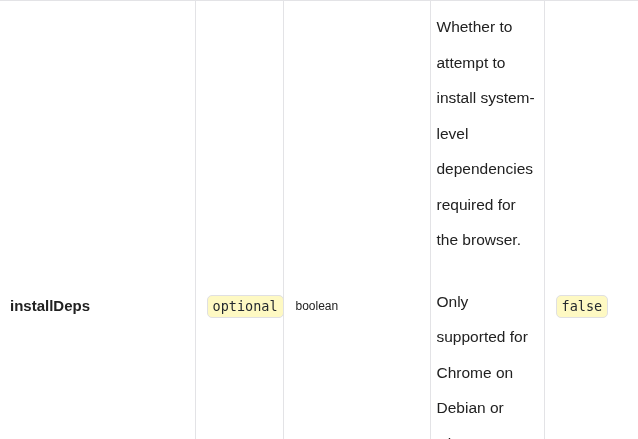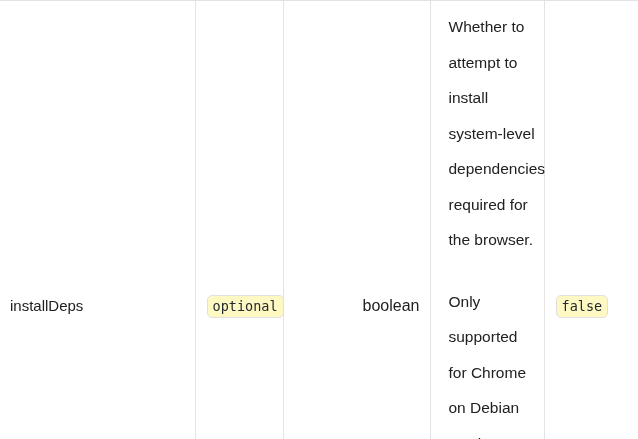--- a/index.html
+++ b/index.html
@@ -45,46 +45,46 @@
     font-size: 15px;
     line-height: 35px;
     color: #212121;
   }
 
   .cell-name .cell-inner {
     padding-left: 10px;
     white-space: nowrap;
     font-size: 15px;
     line-height: 20px;
+    font-weight: bold;
   }
 
   .cell-req .cell-inner,
   .cell-default .cell-inner {
     padding-left: 11px;
     line-height: 20px;
   }
 
   .cell-type .cell-inner {
     padding-left: 12px;
     line-height: 20px;
-    font-size: 16px;
-    text-align: right;
+    font-size: 12px;
   }
 
   .cell-desc {
     vertical-align: top;
   }
   .cell-desc .cell-inner {
     padding: 8px 8px 8px 6px;
     line-height: 35.5px;
     font-size: 15.5px;
   }
 
   .cell-desc p {
-    margin: 0 0 26px 12px;
+    margin: 0 0 26px 0;
   }
   .cell-desc p:last-child {
     margin-bottom: 0;
   }
 
   
   .chip {
     display: inline-block;
     font-family: "DejaVu Sans Mono", "Liberation Mono", monospace;
     font-size: 13.5px;

